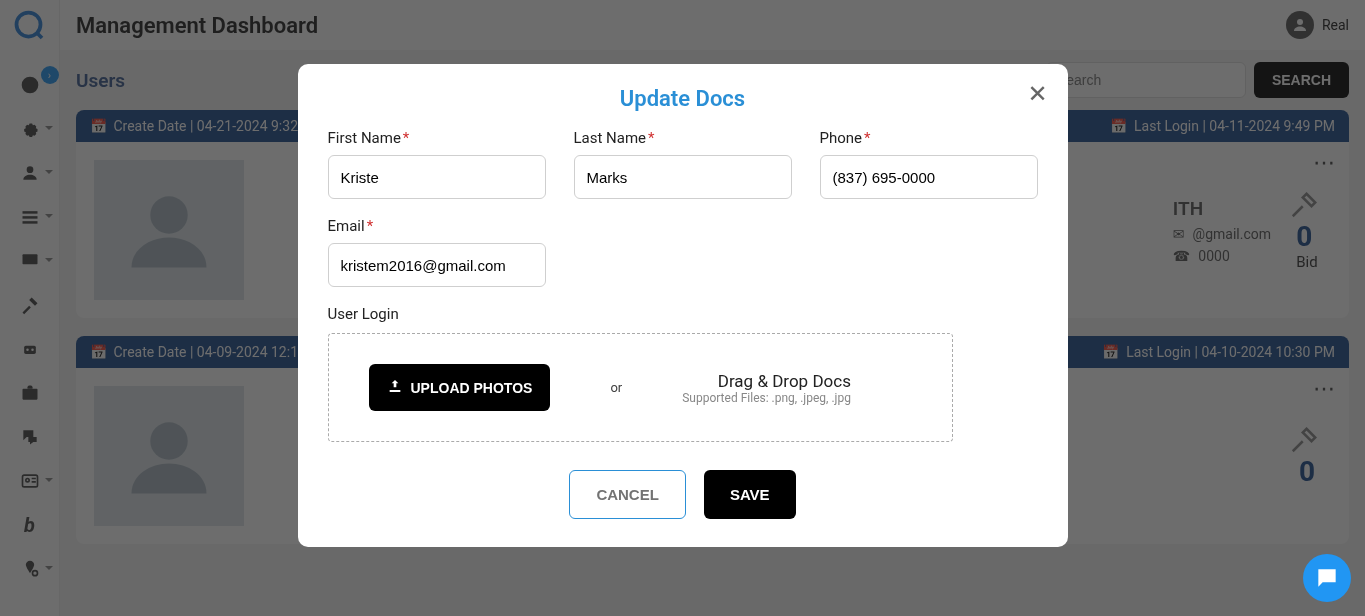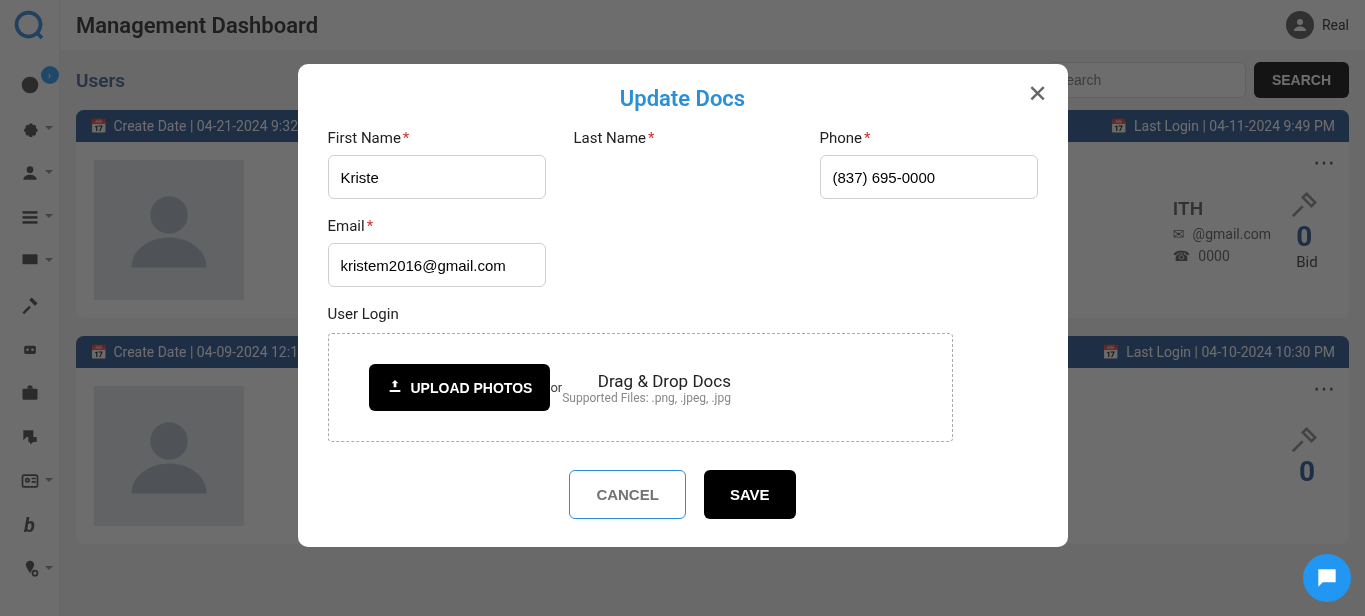--- a/index.html
+++ b/index.html
@@ -160,21 +160,21 @@
       width: 100%; height: 44px;
       border: 1px solid #cfcfcf; border-radius: 6px;
       padding: 18px 12px; font-size: 15px;
     }
     .upload-section {
       margin-top: 6px;
     }
     .upload-label { font-size: 15px; margin-bottom: 10px; display: block; }
     .dropzone {
       border: 1px dashed #aaa; border-radius: 4px;
-      display: flex; align-items: center; 
+      display: flex; align-items: center; gap: 60px;
       padding: 30px 40px;
       width: 625px;
     }
     .upload-btn {
       background: #000; color: #fff; border: none; border-radius: 6px;
       padding: 14px 18px; font-size: 14px; font-weight: 600; cursor: pointer;
       display: flex; align-items: center; gap: 8px;
     }
     .or-text { color: #404040; font-size: 13px; }
     .drop-text { text-align: right; }
@@ -408,20 +408,21 @@
     <span class="close-btn">✕</span>
     <h2>Update Docs</h2>
 
     <div class="form-grid">
       <div class="field">
         <label><span>First Name</span><span class="req">*</span></label>
         <input type="text" value="Kriste" style="">
       </div>
       <div class="field">
         <label><span>Last Name</span><span class="req">*</span></label>
+        <input type="text" value="Marks" style="">
       </div>
       <div class="field">
         <label><span>Phone</span><span class="req">*</span></label>
         <input type="text" value="(837) 695-0000" style="">
       </div>
       <div class="field">
         <label><span>Email</span><span class="req">*</span></label>
         <input type="text" value="kristem2016@gmail.com" style="">
       </div>
     </div>

